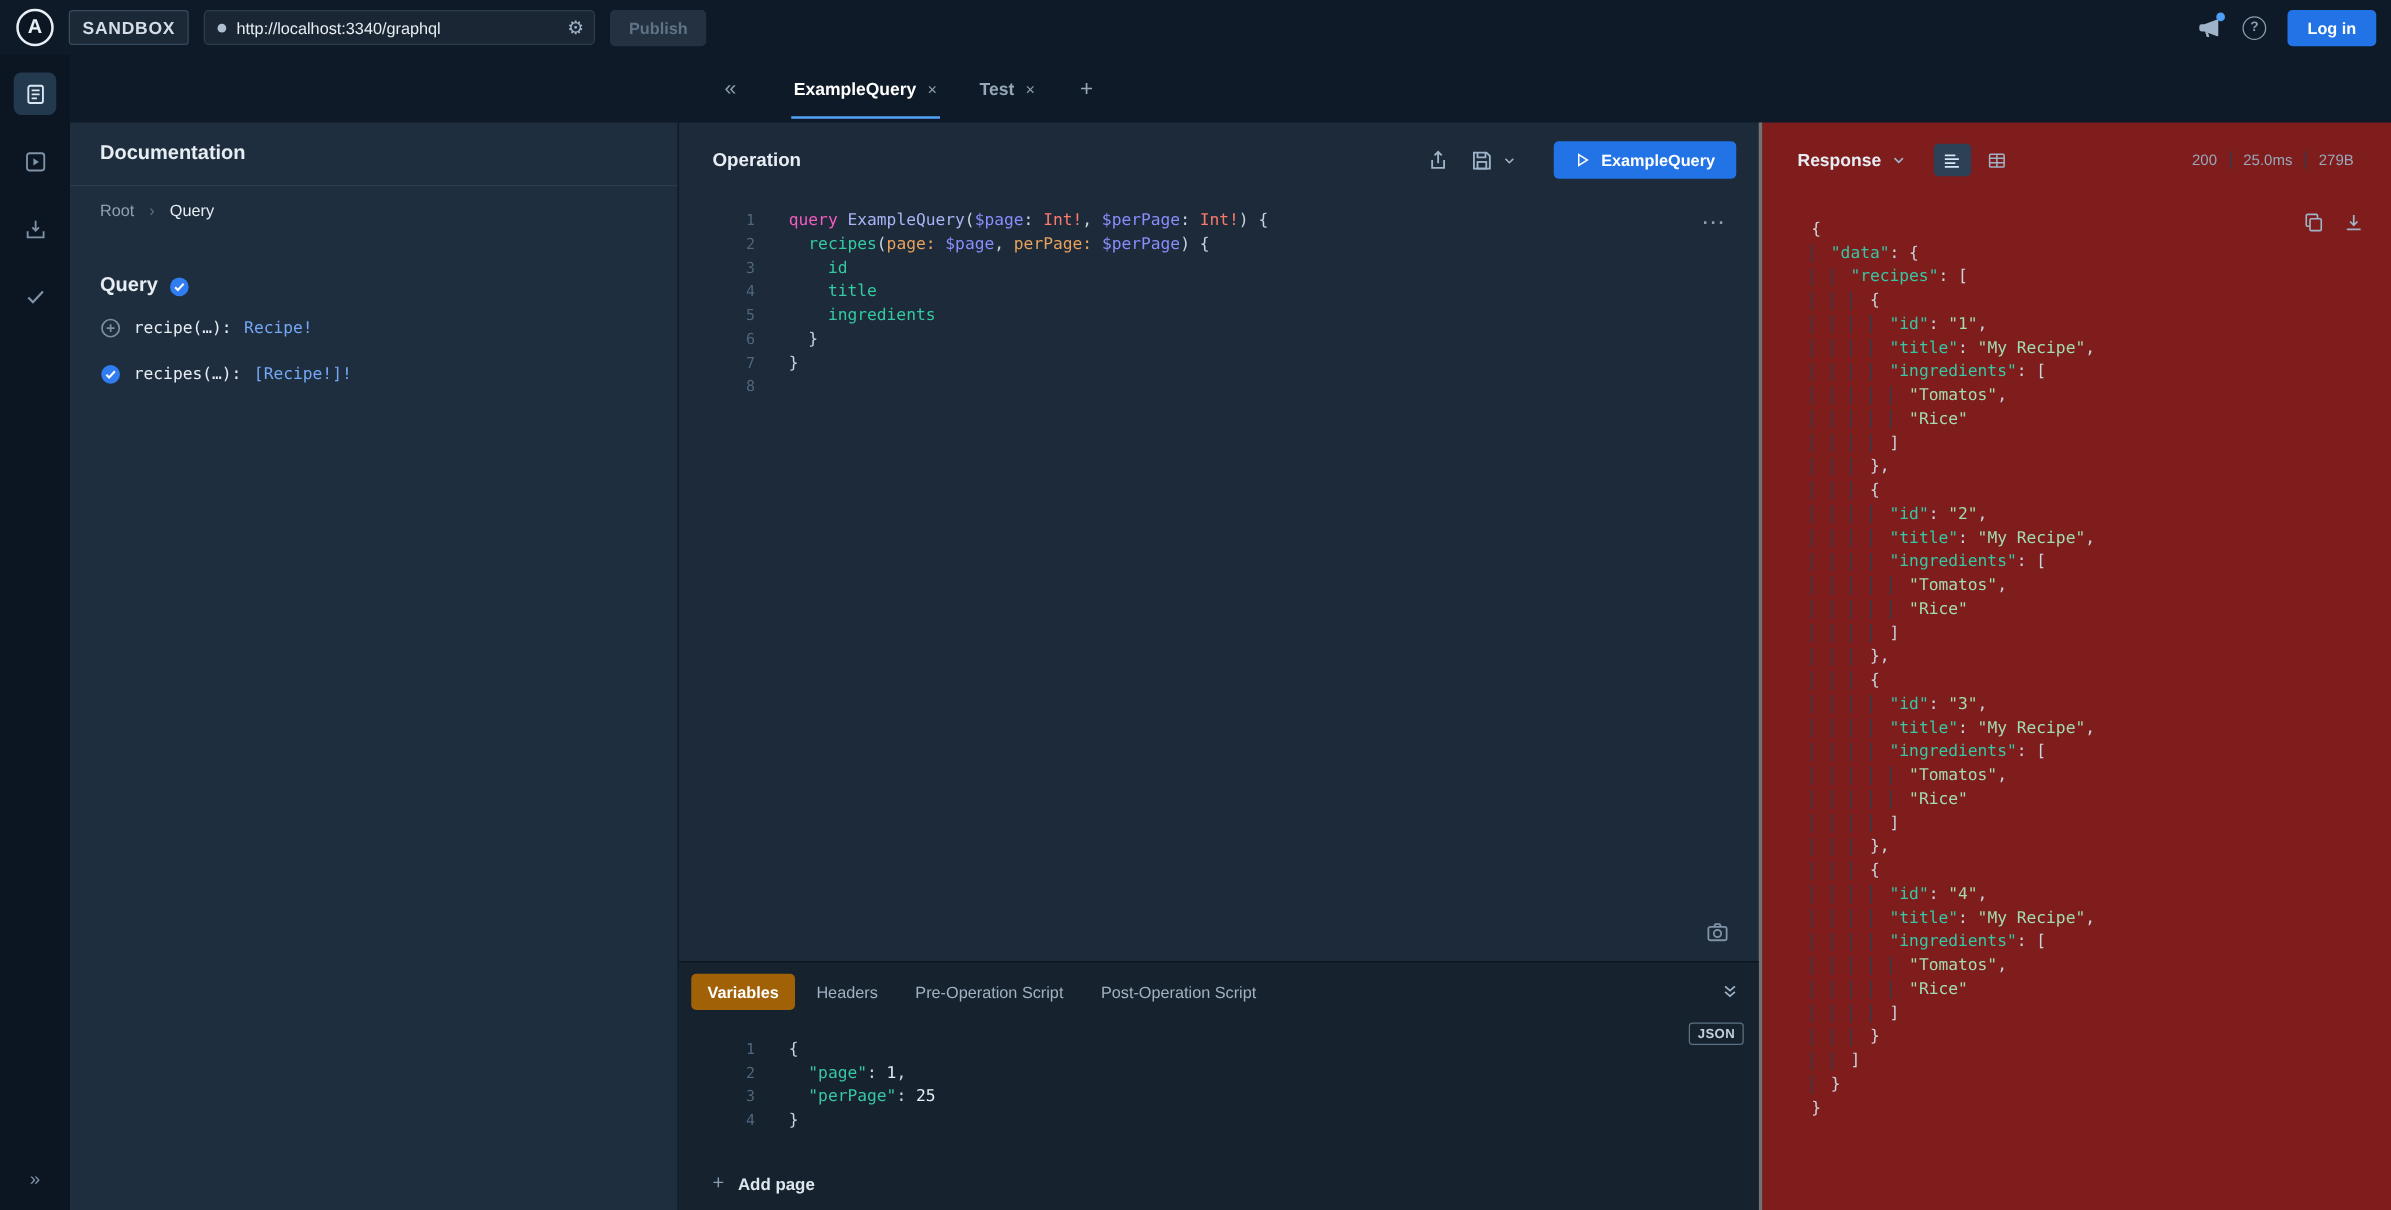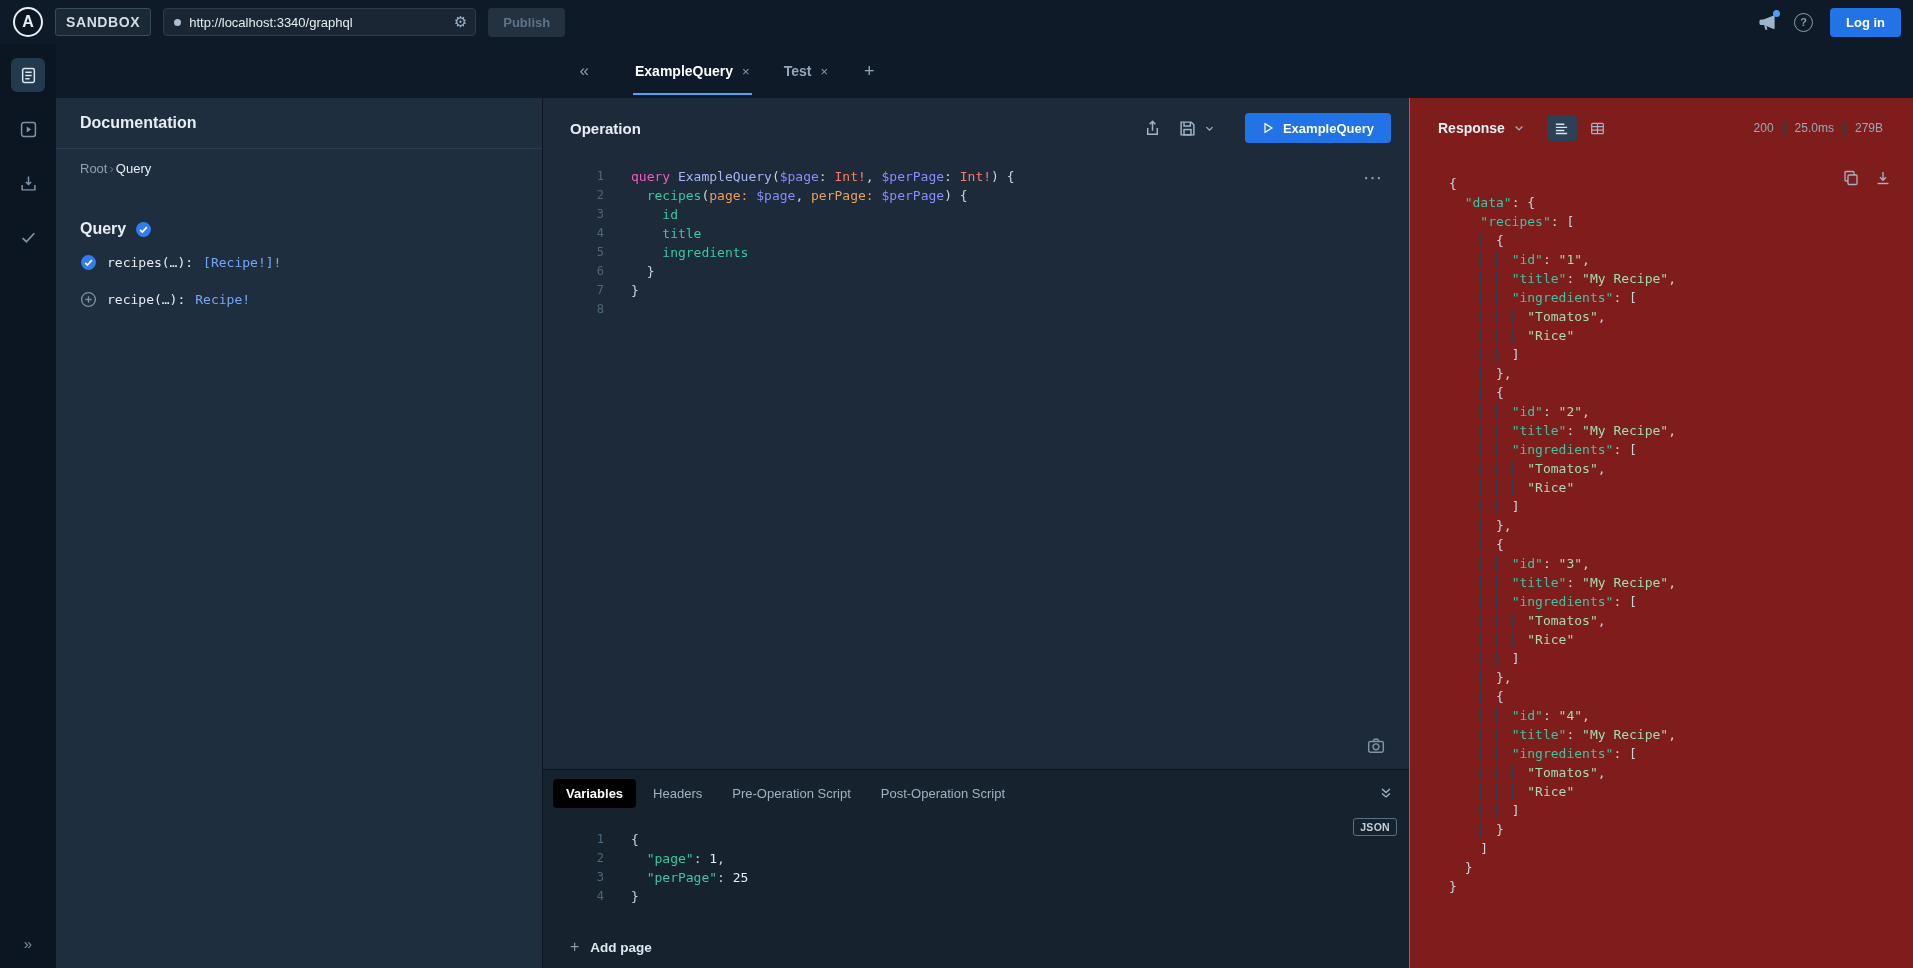--- a/index.html
+++ b/index.html
@@ -47,36 +47,36 @@
   .tab.active .tab-label{color:#fff}
   .tab-close{color:#8b9db0;font-size:13px}
   .tab-add{color:#95a7b8;font-size:18px;padding:0 4px;cursor:pointer}
 
   .panels{flex:1;display:flex;min-height:0}
 
   
   .docs-panel{width:487px;flex:none;background:#1f2e3e;border-right:1px solid #0b1420;padding:16px 24px;overflow:hidden}
   .docs-title{font-size:16px;font-weight:700;color:#e7edf3;margin-bottom:16px}
   .docs-divider{height:1px;background:#2b3c4e;margin:0 -24px 12px -24px}
-  .breadcrumb{display:flex;align-items:flex-start;gap:2px;font-size:13px}
+  .breadcrumb{display:flex;align-items:flex-start;gap:12px;font-size:13px}
   .crumb-root{color:#8ea1b3;cursor:pointer}
   .crumb-sep{color:#5a7184;font-size:13px}
   .crumb-current{color:#e7edf3}
   .type-heading-row{display:flex;align-items:center;gap:9px;margin-top:44px}
   .type-heading{font-size:16px;font-weight:700;color:#e7edf3}
   .fields-heading-row{display:flex;align-items:center;gap:12px;margin-top:46px}
   .fields-heading{font-size:14px;font-weight:700;color:#e7edf3;margin-right:2px}
   .field-list{margin-top:16px;display:flex;flex-direction:column;gap:20px}
   .field-row{display:flex;align-items:center;gap:10px;cursor:pointer}
   .mono{font-family:"DejaVu Sans Mono","Liberation Mono",monospace;font-size:13px}
   .field-name{color:#e7edf3}
   .field-type{color:#74a8f5}
 
   
-  .center-panel{width:867px;flex:none;background:#1c2a39;border-right:1px solid #737373;display:flex;flex-direction:column;min-height:0}
+  .center-panel{width:867px;flex:none;background:#1c2a39;border-right:3px solid #737373;display:flex;flex-direction:column;min-height:0}
   .op-header{height:60px;flex:none;display:flex;align-items:center;padding:0 18px 0 27px}
   .op-title{font-size:15px;font-weight:700;color:#e7edf3}
   .op-actions{margin-left:auto;display:flex;align-items:center;gap:18px}
   .icon-plain{color:#9fb4c8;display:flex;cursor:pointer}
   .save-group{display:flex;align-items:center;gap:8px}
   .run-btn{background:#2273e6;border:none;border-radius:4px;height:30px;display:flex;align-items:center;gap:9px;padding:0 17px;
     color:#fff;font-size:13px;font-weight:700;font-family:"Liberation Sans",sans-serif;margin-left:12px;cursor:pointer}
   .op-editor-wrap{flex:1;position:relative;min-height:0;overflow:hidden}
   .op-ellipsis{position:absolute;top:8px;right:26px;color:#8b9db0;font-size:19px;letter-spacing:1px;cursor:pointer}
   .op-camera{position:absolute;bottom:14px;right:24px;color:#7f93a7;cursor:pointer}
@@ -96,21 +96,21 @@
   .tok-field{color:#35c9a2}
   .tok-pln{color:#c9d4de}
   .tok-num{color:#e7edf3}
   .tok-jkey{color:#38c7a4}
   .tok-jstr{color:#a3dcb2}
 
   
   .vars-panel{height:199px;flex:none;background:#16222e;border-top:1px solid #0b1420;display:flex;flex-direction:column}
   .vars-tabs{height:46px;flex:none;display:flex;align-items:center;padding:0 16px 0 10px;gap:4px}
   .vtab{font-size:13px;color:#a0b1c1;padding:7px 13px;border-radius:4px;cursor:pointer;white-space:nowrap}
-  .vtab.active{background:#000000;color:#fff;font-weight:600}
+  .vtab.active{background:#a16207;color:#fff;font-weight:600}
   .vars-collapse{margin-left:auto;color:#9fb4c8;display:flex;cursor:pointer}
   .vars-editor-wrap{flex:1;position:relative;min-height:0}
   .json-badge{position:absolute;top:2px;right:12px;border:1px solid #5b7183;border-radius:3px;color:#c3cfda;
     font-size:10.5px;font-weight:bold;padding:2px 6px;letter-spacing:.3px}
   .add-files-row{height:42px;flex:none;display:flex;align-items:center;gap:11px;padding:0 27px;cursor:pointer}
   .add-files-plus{color:#8b9db0;font-size:16px}
   .add-files-label{font-size:13.5px;font-weight:600;color:#dfe7ee}
 
   
   .response-panel{flex:1;background:#7f1d1d;display:flex;flex-direction:column;min-width:0}
@@ -222,34 +222,34 @@
           </div>
           <div class="type-heading-row">
             <span class="type-heading">Query</span>
             <svg width="17" height="17" viewBox="0 0 16 16">
               <circle cx="8" cy="8" r="7" fill="#2f7df0"></circle>
                 <path d="M4.8 8.3l2.1 2.1 4.3-4.7" stroke="#fff" stroke-width="1.6" fill="none"></path>
             </svg>
           </div>
           <div class="field-list">
             <div class="field-row">
+              <svg width="17" height="17" viewBox="0 0 16 16" fill="none" stroke="#7a8ea2" stroke-width="1.3">
+                <circle cx="8" cy="8" r="6.5"></circle>
+                  <path d="M8 5v6M5 8h6"></path>
+              </svg>
+              <span class="mono field-name">recipe(…):</span>
+              <span class="mono field-type">Recipe!</span>
+            </div>
+            <div class="field-row">
               <svg width="17" height="17" viewBox="0 0 16 16">
                 <circle cx="8" cy="8" r="7" fill="#2f7df0"></circle>
                   <path d="M4.8 8.3l2.1 2.1 4.3-4.7" stroke="#fff" stroke-width="1.6" fill="none"></path>
               </svg>
               <span class="mono field-name">recipes(…):</span>
               <span class="mono field-type">[Recipe!]!</span>
-            </div>
-            <div class="field-row">
-              <svg width="17" height="17" viewBox="0 0 16 16" fill="none" stroke="#7a8ea2" stroke-width="1.3">
-                <circle cx="8" cy="8" r="6.5"></circle>
-                  <path d="M8 5v6M5 8h6"></path>
-              </svg>
-              <span class="mono field-name">recipe(…):</span>
-              <span class="mono field-type">Recipe!</span>
             </div>
           </div>
         </section>
 
         <section class="center-panel">
           <div class="op-header">
             <span class="op-title">Operation</span>
             <div class="op-actions">
               <span class="icon-plain">
                 <svg width="17" height="17" viewBox="0 0 16 16" fill="none" stroke="currentColor" stroke-width="1.4">

